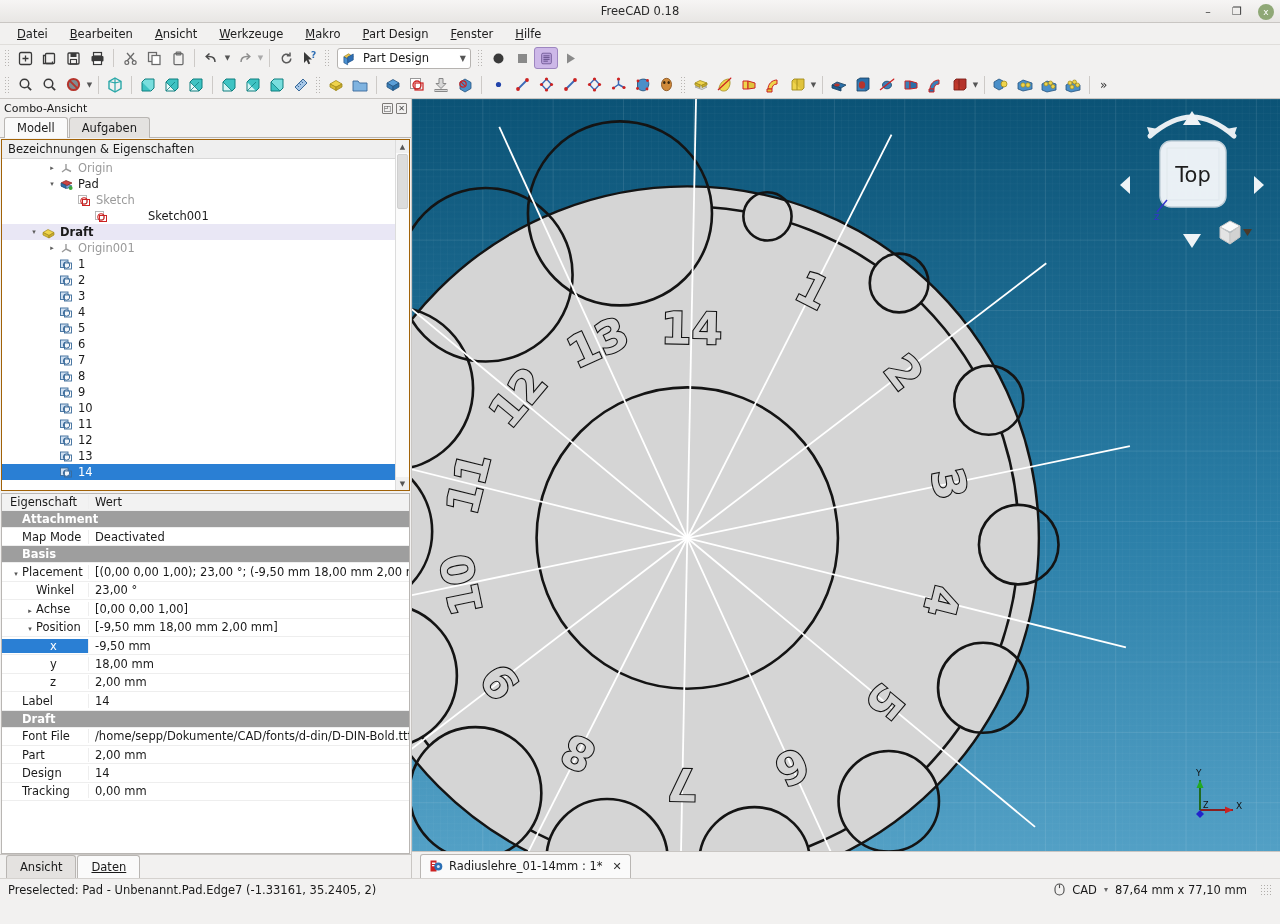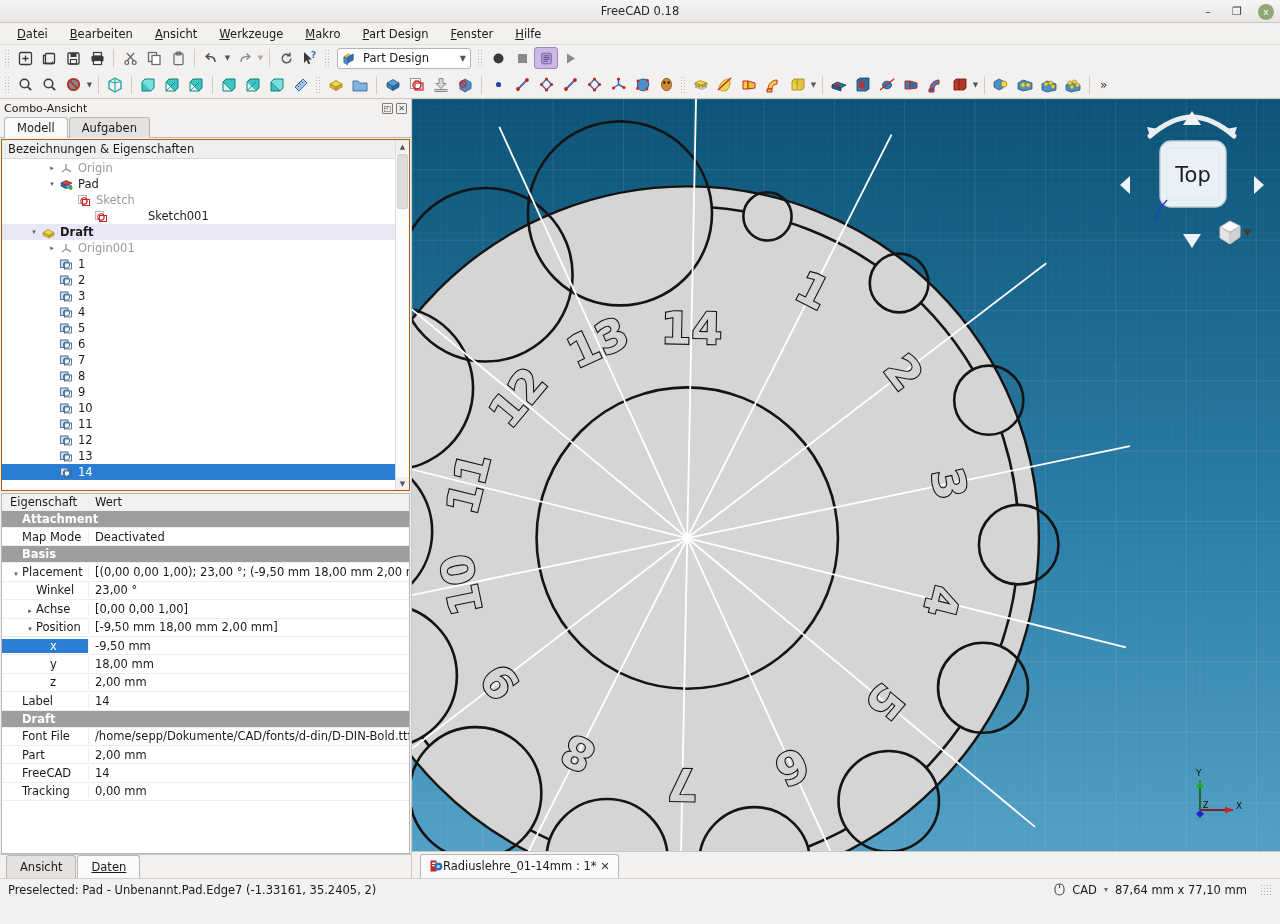--- a/index.html
+++ b/index.html
@@ -111,21 +111,21 @@
   .btab { padding:4px 13px; font-size:11.5px; border:1px solid #b9b6b3; border-bottom:none;
           background:#e4e2e0; border-radius:3px 3px 0 0; margin-right:1px; }
   .btab.sel { background:#fafafa;text-decoration:underline; }
   
   #view3d { flex:1; position:relative; overflow:hidden; background:#0d5b80; }
   #view-canvas { position:absolute; inset:0; }
   
   #doctabs { position:absolute; left:0; bottom:0; width:100%; height:27px;
              background:#f2f1f0; border-top:1px solid #c9c6c3; display:flex;
              align-items:flex-end; padding-left:8px; }
-  #doctab { display:flex; align-items:center; gap:0; padding:4px 8px 5px;
+  #doctab { display:flex; align-items:center; gap:6px; padding:4px 8px 5px;
             background:#fafafa; border:1px solid #b9b6b3; border-bottom:none;
             border-radius:3px 3px 0 0; font-size:11.5px; }
   #doctab .xbtn { font-size:11px; color:#333; margin-left:4px; }
   
   #statusbar { height:22px; background:#f2f1f0; border-top:1px solid #d5d2cf;
                display:flex; align-items:center; padding:0 8px; font-size:11.5px; }
   #statusbar .right { margin-left:auto; display:flex; align-items:center; gap:7px; }
   .st-sep { color:#666; font-size:8px; }
   #resizegrip { width:12px; height:12px; margin-left:6px;
     background-image: radial-gradient(#b0adaa 38%, transparent 39%);
@@ -853,21 +853,21 @@
         </div>
         <div class="prow">
           <div class="pk lvl1"><span>Font File</span></div>
           <div class="pv">/home/sepp/Dokumente/CAD/fonts/d-din/D-DIN-Bold.ttf</div>
         </div>
         <div class="prow">
           <div class="pk lvl1"><span>Part</span></div>
           <div class="pv">2,00 mm</div>
         </div>
         <div class="prow">
-          <div class="pk lvl1"><span>FreeCAD</span></div>
+          <div class="pk lvl1"><span>Design</span></div>
           <div class="pv">14</div>
         </div>
         <div class="prow">
           <div class="pk lvl1"><span>Tracking</span></div>
           <div class="pv">0,00 mm</div>
         </div>
       </div>
 
     <div id="bottom-tabs">
         <div class="btab">Ansicht</div>

